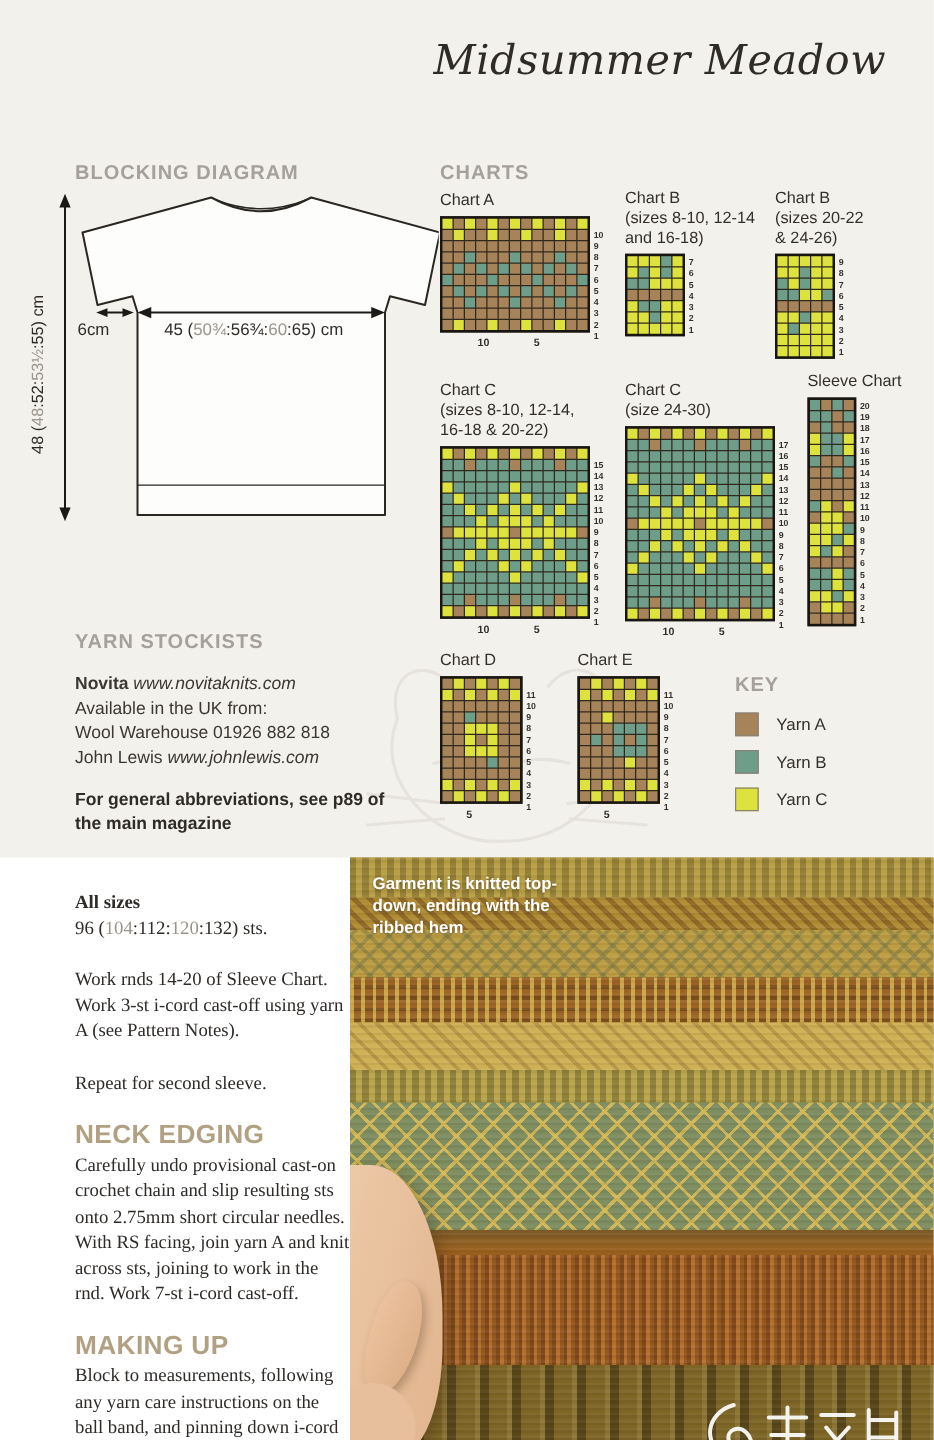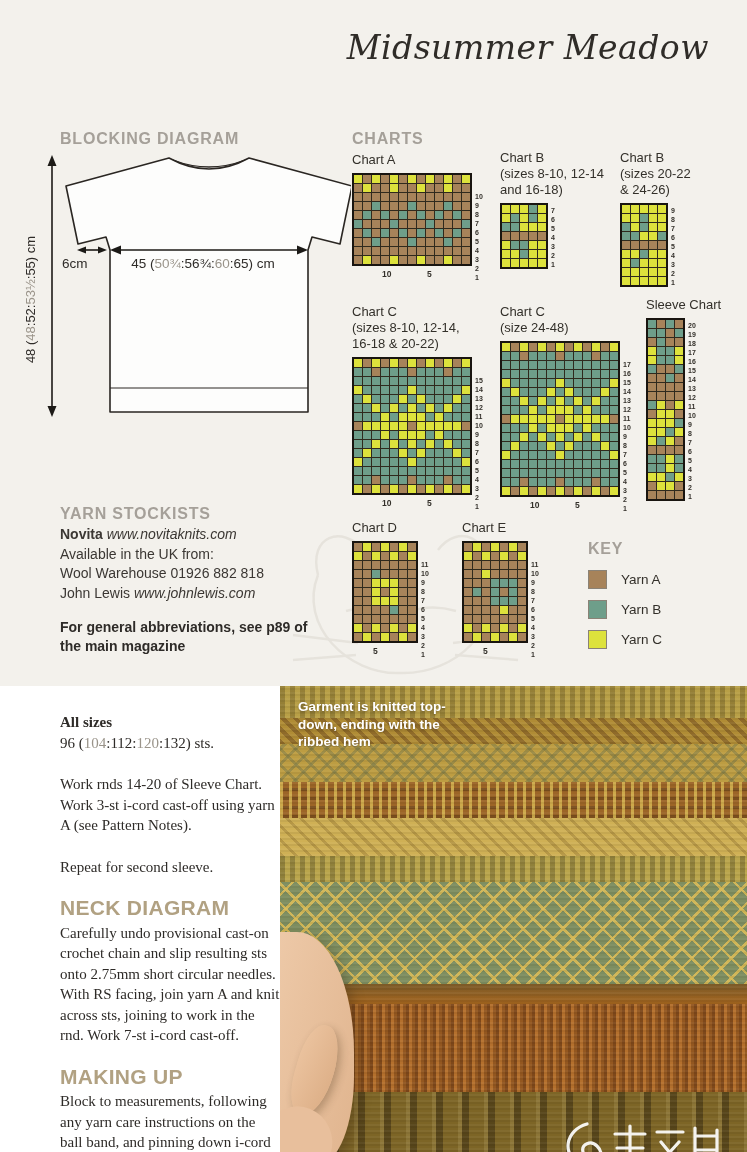--- a/index.html
+++ b/index.html
@@ -14,36 +14,36 @@
   .blocking-svg{position:absolute;left:36px;top:150px;}
   .vlabel{position:absolute;left:-85px;top:292px;width:230px;text-align:center;
       transform:rotate(-90deg);font-size:13px;color:#2e2b28;white-space:nowrap;}
   .dim-label{position:absolute;font-size:13.5px;color:#2e2b28;}
   .muted{color:#9a948a;}
   
   .charts-head{position:absolute;left:352px;top:130px;}
   .chart{position:absolute;z-index:2;}
   .chart-title{font-size:13px;line-height:16px;color:#33302a;}
   .chart-sub{font-size:13px;line-height:16px;color:#33302a;white-space:pre-line;}
-  .chart-body{display:flex;align-items:flex-end;margin-top:5px;}
+  .chart-body{display:flex;align-items:center;margin-top:5px;}
   .cgrid{display:grid;gap:1px;background:#2f291d;border:2px solid #191510;width:max-content;}
   .cgrid div{width:8px;height:8px;}
   .rownums{display:flex;flex-direction:column;margin-left:3px;padding-top:2px;}
   .rownums span{height:9px;line-height:9px;font-size:7px;font-weight:bold;color:#33302a;}
   .bottomnums{position:relative;height:13px;margin-top:3px;font-size:8.5px;font-weight:bold;color:#33302a;}
   .bottomnums span{position:absolute;top:0;}
   
   .key{position:absolute;left:588px;top:540px;z-index:2;}
   .key-items{margin-top:12px;}
   .key-row{display:flex;align-items:center;margin-bottom:11px;}
   .key-swatch{width:17px;height:17px;border:1px solid #8a8276;margin-right:14px;}
   .key-label{font-size:13.5px;color:#33302a;}
   
   .stockists{position:absolute;left:60px;top:505px;width:268px;z-index:2;}
-  .stockists .lines{margin-top:2px;font-size:14px;line-height:19.5px;}
+  .stockists .lines{margin-top:14px;font-size:14px;line-height:19.5px;}
   .stockists .note{margin-top:15px;font-size:14px;line-height:19px;font-weight:bold;color:#2e2b28;width:250px;}
   .b{font-weight:bold;} .i{font-style:italic;}
   
   .catmark{position:absolute;left:288px;top:515px;z-index:1;opacity:.55;}
   
   .instructions{position:absolute;left:60px;top:712px;width:220px;
       font-family:"Liberation Serif",serif;font-size:15px;line-height:20.5px;color:#2e2b28;}
   .instructions p{margin:0 0 21px 0;}
   .instructions .tight{margin:0;}
   .sub-head{font-family:"Liberation Sans",sans-serif;font-size:21px;font-weight:bold;
@@ -599,21 +599,21 @@
           <span>5</span>
           <span>4</span>
           <span>3</span>
           <span>2</span>
           <span>1</span>
         </div>
       </div>
   </div>
   <div class="chart" style="left:500px;top:304px;">
     <div class="chart-title">Chart C</div>
-    <div class="chart-sub">(size 24-48)</div>
+    <div class="chart-sub">(size 24-30)</div>
     <div class="chart-body">
         <div>
           <div class="cgrid" style="grid-template-columns: repeat(13, 8px);">
             <div style="background: rgb(221, 226, 60);"></div>
             <div style="background: rgb(167, 131, 90);"></div>
             <div style="background: rgb(221, 226, 60);"></div>
             <div style="background: rgb(167, 131, 90);"></div>
             <div style="background: rgb(221, 226, 60);"></div>
             <div style="background: rgb(167, 131, 90);"></div>
             <div style="background: rgb(221, 226, 60);"></div>
@@ -1218,21 +1218,21 @@
     <div class="note">For general abbreviations, see p89 of the main magazine</div>
   </div>
 </div>
 
 <div class="instructions">
   <p class="tight b">All sizes</p>
   <p><span>96 (</span><span class="muted">104</span><span>:112:</span><span class="muted">120</span><span>:132) sts.</span></p>
   <p class="tight">Work rnds 14-20 of Sleeve Chart.</p>
   <p>Work 3-st i-cord cast-off using yarn A (see Pattern Notes).</p>
   <p>Repeat for second sleeve.</p>
-  <div class="sub-head">NECK DIAGRAM</div>
+  <div class="sub-head">NECK EDGING</div>
   <p>Carefully undo provisional cast-on crochet chain and slip resulting sts onto 2.75mm short circular needles. With RS facing, join yarn A and knit across sts, joining to work in the rnd. Work 7-st i-cord cast-off.</p>
   <div class="sub-head">MAKING UP</div>
   <p class="tight"><span>Block to measurements, following any yarn care instructions on the ball band, and pinning down i-cord cast-offs to straighten any curling.</span>
     </p>
 </div>
 
 <div class="photo">
   <div class="band" style="top:0;height:32px;
       background:#a58d3e;background-image:repeating-linear-gradient(90deg,rgba(140,120,50,.65) 0 5px,rgba(195,170,75,.65) 5px 10px);"></div>
   <div class="band" style="top:32px;height:26px;

